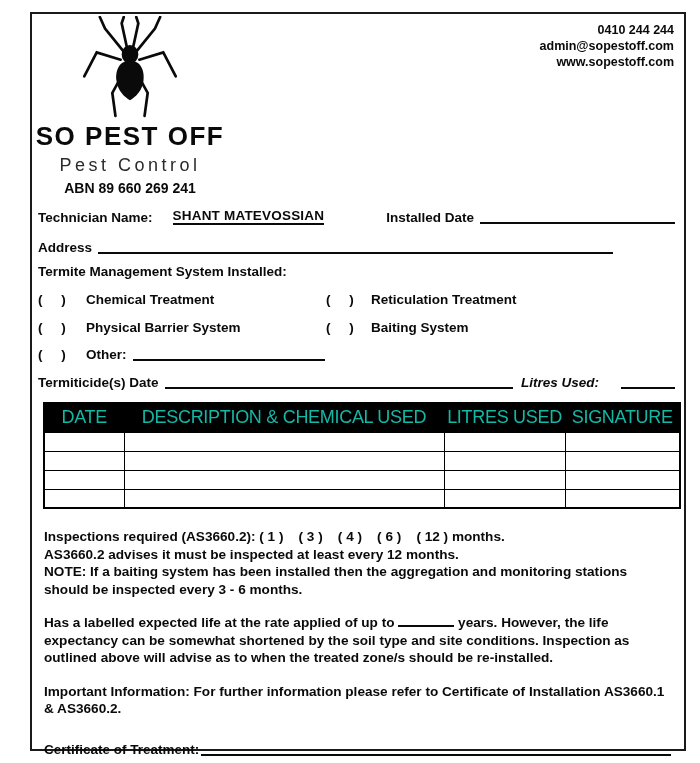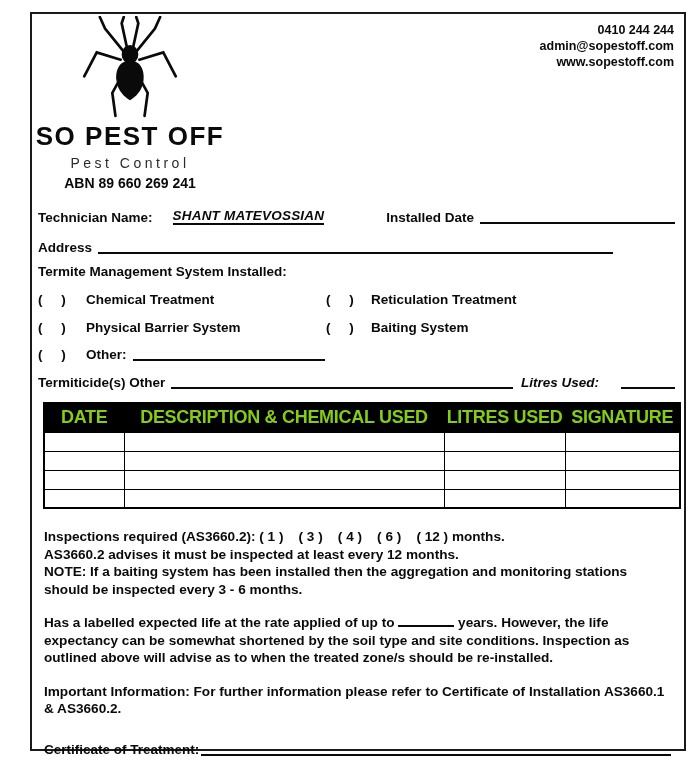--- a/index.html
+++ b/index.html
@@ -28,21 +28,21 @@
   .logo {
     position: absolute; left: 0; top: 2px; width: 196px;
     text-align: center;
   }
   .logo svg { display: block; margin: 0 auto; }
   .company {
     font-size: 26px; font-weight: 700; letter-spacing: 1.5px;
     margin-top: 1px; white-space: nowrap;
   }
   .tagline {
-    font-size: 14px; letter-spacing: 3.5px; color: #2b2b2b;
+    font-size: 18px; letter-spacing: 3.5px; color: #2b2b2b;
     margin-top: 3px; white-space: nowrap;
   }
   .abn {
     font-size: 14px; font-weight: 700; margin-top: 4px;
     white-space: nowrap;
   }
   .notice {
     position: absolute; left: 316px; top: 70px;
     font-weight: 700; font-size: 12.5px; line-height: 16.5px;
     width: 345px;
@@ -55,21 +55,20 @@
   }
   .frow { display: flex; align-items: flex-end; }
   .line {
     border-bottom: 2px solid #0a0a0a;
     flex: 1; height: 14px; margin-bottom: 1px;
   }
   .row-tech { margin-top: 3px; height: 20px; }
   .tech-value {
     margin-left: 20px; border-bottom: 2px solid #0a0a0a;
     letter-spacing: 0.2px;
-    font-style: italic;
   }
   .lbl-installed { margin-left: 62px; margin-right: 6px; white-space: nowrap; }
   .row-addr { margin-top: 8px; height: 22px; }
   .row-addr .line { margin-right: 62px; margin-left: 6px; }
   .sys-heading { margin-top: 9px; }
   .cbrow { display: flex; margin-top: 8px; height: 20px; align-items: flex-end; }
   .cb-paren { width: 48px; }
   .cb-label1 { width: 240px; }
   .cb-paren2 { width: 45px; }
   .row-other { margin-top: 6px; height: 21px; }
@@ -80,22 +79,22 @@
   .line-short { flex: none !important; width: 54px; }
   
   table.logtable {
     border-collapse: collapse;
     margin: 12px 0 0 5px;
     width: 636px;
     table-layout: fixed;
     border: 2px solid #000;
   }
   table.logtable th {
-    background: #000; color: #84cc16;
-    font-size: 18px; font-weight: 700; letter-spacing: -0.3px;
+    background: #000; color: #14b8a6;
+    font-size: 18px; font-weight: 400; letter-spacing: -0.3px;
     height: 29px; padding: 0 2px;
     border: 1px solid #000;
   }
   table.logtable td {
     border: 1.5px solid #000;
     height: 19px; padding: 0;
     background: #fff;
   }
   .col-date { width: 80px; }
   .col-desc { width: 320px; }
@@ -184,21 +183,21 @@
       <span>Baiting System</span>
     </div>
 
     <div class="frow row-other">
       <span class="cb-paren">(&nbsp;&nbsp;&nbsp;&nbsp;&nbsp;)</span>
       <span>Other:</span>
       <span class="line"></span>
     </div>
 
     <div class="frow row-term">
-      <span>Termiticide(s) Other</span>
+      <span>Termiticide(s) Date</span>
       <span class="line"></span>
       <span class="lbl-litres">Litres Used:</span>
       <span class="line line-short"></span>
     </div>
 
     <table class="logtable">
       <colgroup>
         <col class="col-date">
           <col class="col-desc">
           <col class="col-litres">

